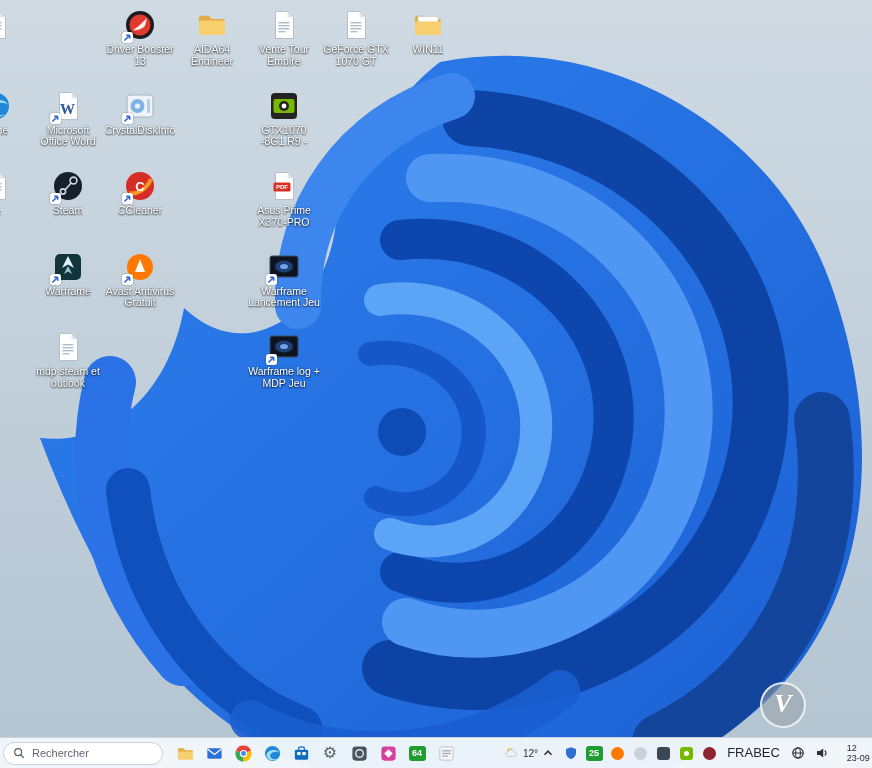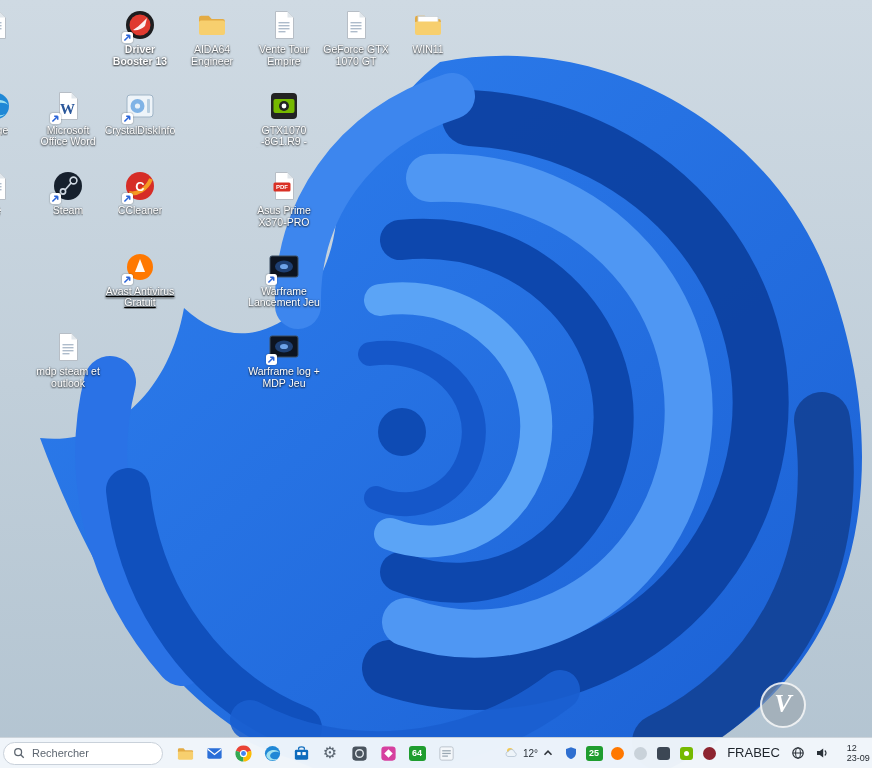--- a/index.html
+++ b/index.html
@@ -123,21 +123,21 @@
             <g fill="#aebccb">
               <rect x="11.5" y="14" width="11" height="1.4"></rect>
               <rect x="11.5" y="17" width="11" height="1.4"></rect>
               <rect x="11.5" y="20" width="11" height="1.4"></rect>
               <rect x="11.5" y="23" width="7" height="1.4"></rect>
             </g>
           </svg>
         </div>
         <div class="dlabel">ile</div>
       </div>
-      <div class="dicon" style="left: 104px; top: 8px; font-weight: bold;">
+      <div class="dicon" style="left: 104px; top: 8px;">
         <div class="glyph">
           <svg viewBox="0 0 34 34">
             <circle cx="17" cy="17" r="14" fill="#1d1d1f"></circle>
             <circle cx="17" cy="17" r="10.5" fill="#e03a2f"></circle>
             <path d="M10 22 C14 20 20 14 24 10 L22 18 C19 21 14 23 10 22 Z" fill="#ffffff" opacity="0.92"></path>
           </svg>
           <span class="sc">
             <svg viewBox="0 0 10 10">
               <path d="M2.2 7.8 L7 3 M7 3 H3.8 M7 3 V6.2" stroke="#2a64d8" stroke-width="1.4" fill="none"></path>
             </svg>
@@ -271,21 +271,36 @@
         <div class="glyph">
           <svg viewBox="0 0 34 34">
             <path d="M8.5 3.5 h12 l6 6 v21 h-18 Z" fill="#ffffff" stroke="#b7bec6" stroke-width="1"></path>
             <path d="M20.5 3.5 l6 6 h-6 Z" fill="#e1e7ec"></path>
             <rect x="6.5" y="13.5" width="17" height="9" rx="1.5" fill="#d93025"></rect>
             <text x="15" y="20.4" font-size="6" font-family="Liberation Sans, sans-serif" font-weight="bold" fill="#ffffff" text-anchor="middle">PDF</text>
           </svg>
         </div>
         <div class="dlabel">Asus Prime X370-PRO</div>
       </div>
-      <div class="dicon" style="left: 104px; top: 249.5px; text-decoration: underline;">
+      <div class="dicon" style="left: 32px; top: 249.5px;">
+        <div class="glyph">
+          <svg viewBox="0 0 34 34">
+            <rect x="4" y="4" width="26" height="26" rx="5" fill="#12343c"></rect>
+            <path d="M17 6 L23 18 L17 14.5 L11 18 Z" fill="#dff2f5"></path>
+            <path d="M17 16 L21 24 L17 21.5 L13 24 Z" fill="#9fc8cf"></path>
+          </svg>
+          <span class="sc">
+            <svg viewBox="0 0 10 10">
+              <path d="M2.2 7.8 L7 3 M7 3 H3.8 M7 3 V6.2" stroke="#2a64d8" stroke-width="1.4" fill="none"></path>
+            </svg>
+          </span>
+        </div>
+        <div class="dlabel">Warframe</div>
+      </div>
+      <div class="dicon" style="left: 104px; top: 249.5px;">
         <div class="glyph">
           <svg viewBox="0 0 34 34">
             <circle cx="17" cy="17" r="13" fill="#ff7800"></circle>
             <path d="M12 22 L17 9 L22 22 Z" fill="#ffffff" opacity="0.95"></path>
           </svg>
           <span class="sc">
             <svg viewBox="0 0 10 10">
               <path d="M2.2 7.8 L7 3 M7 3 H3.8 M7 3 V6.2" stroke="#2a64d8" stroke-width="1.4" fill="none"></path>
             </svg>
           </span>

